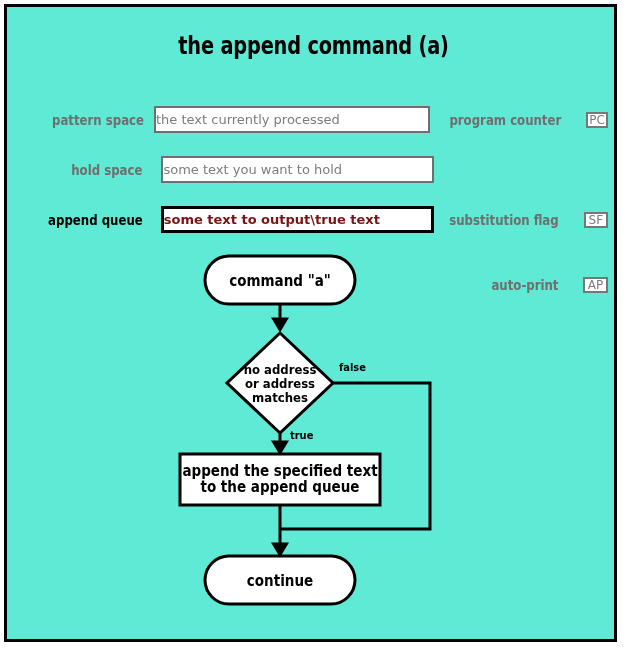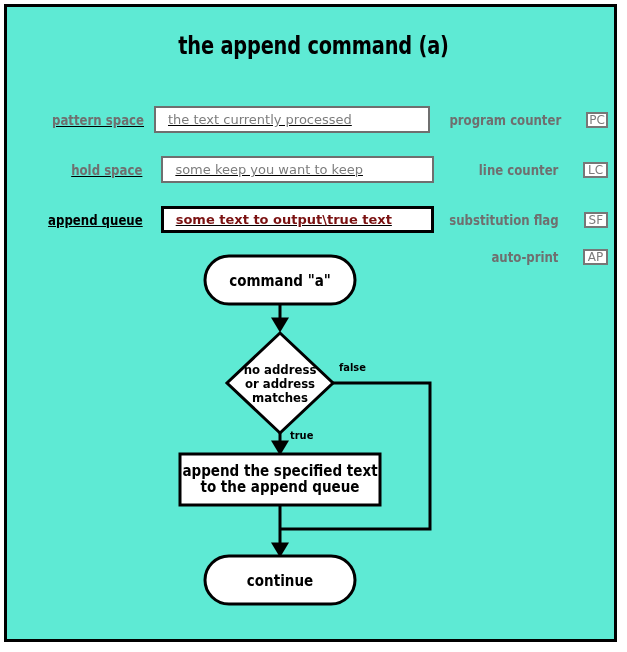--- a/index.html
+++ b/index.html
@@ -41,42 +41,40 @@
     transform-origin: center top;
     white-space: nowrap;
   }
 
   
   .reg-row {
     position: absolute;
     height: 27px;
     display: flex;
     align-items: center;
-    text-decoration: underline;
   }
   .reg-label {
     font-family: "Liberation Sans Narrow", "DejaVu Sans Condensed", "Liberation Sans", sans-serif;
     font-weight: bold;
     font-size: 14.5px;
     color: #6f6f6f;
     text-align: right;
     white-space: nowrap;
     transform: scaleX(0.9);
     transform-origin: right center;
   }
   .reg-label.strong { color: #000000; }
 
   .reg-box {
     box-sizing: border-box;
     height: 27px;
     border: 2px solid #6f6f6f;
     background: #ffffff;
     display: flex;
     align-items: center;
-    padding-left: 12px;
     font-family: "DejaVu Sans", sans-serif;
     font-size: 13px;
     color: #7c7c7c;
     white-space: nowrap;
   }
   .reg-box.accent {
     border: 3px solid #000000;
     font-family: "DejaVu Sans", sans-serif;
     font-weight: bold;
     font-size: 13px;
@@ -118,21 +116,21 @@
     display: flex;
     align-items: center;
     justify-content: center;
     font-family: "DejaVu Sans", sans-serif;
     font-size: 12px;
     color: #7c7c7c;
   }
   #row-pc { left: 430px; top: 100px; width: 171px; }
   #row-lc { left: 430px; top: 150px; width: 171px; }
   #row-sf { left: 430px; top: 200px; width: 171px; }
-  #row-ap { left: 430px; top: 237px; width: 171px; }
+  #row-ap { left: 430px; top: 265px; width: 171px; }
 
   
   #flow {
     position: absolute;
     left: 0;
     top: 0;
     width: 613px;
     height: 638px;
   }
   .fc-shape {
@@ -162,37 +160,33 @@
 
   <div id="title">the append command (a)</div>
 
   <div class="reg-row" id="row-pattern">
     <div class="reg-label">pattern space</div>
     <div class="reg-box">the text currently processed</div>
   </div>
 
   <div class="reg-row" id="row-hold">
     <div class="reg-label">hold space</div>
-    <div class="reg-box">some keep you want to keep</div>
+    <div class="reg-box">some text you want to hold</div>
   </div>
 
   <div class="reg-row" id="row-append">
     <div class="reg-label strong">append queue</div>
     <div class="reg-box accent">some text to output\true text</div>
   </div>
 
   <div class="flag-row" id="row-pc">
     <div class="flag-label">program counter</div>
     <div class="flag-box">PC</div>
   </div>
 
-  <div class="flag-row" id="row-lc">
-    <div class="flag-label">line counter</div>
-    <div class="flag-box">LC</div>
-  </div>
 
   <div class="flag-row" id="row-sf">
     <div class="flag-label">substitution flag</div>
     <div class="flag-box">SF</div>
   </div>
 
   <div class="flag-row" id="row-ap">
     <div class="flag-label">auto-print</div>
     <div class="flag-box">AP</div>
   </div>

